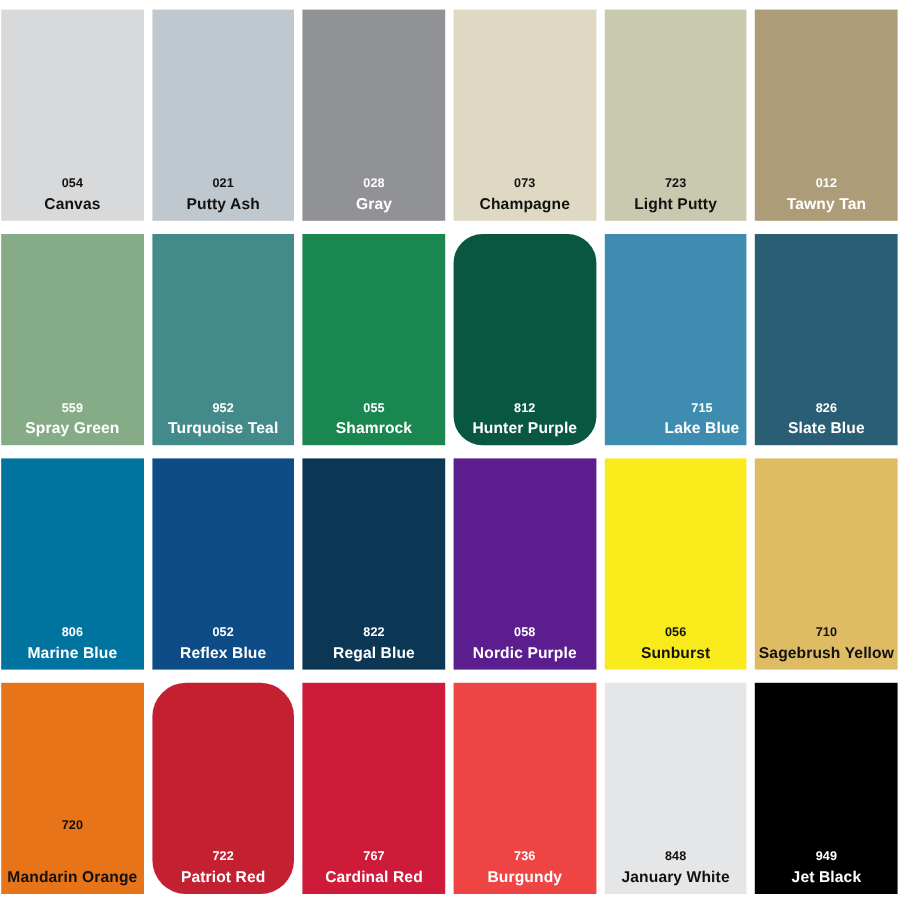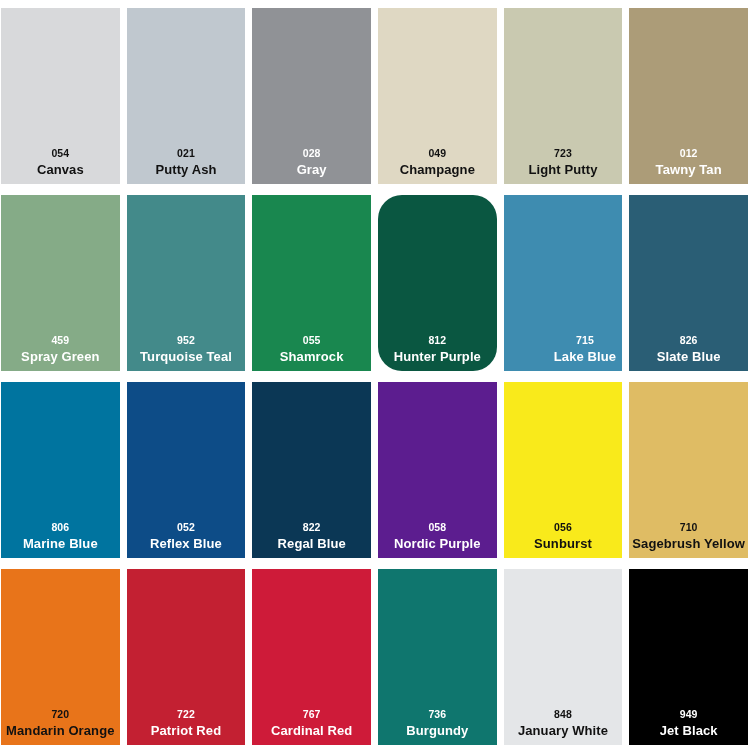--- a/index.html
+++ b/index.html
@@ -70,33 +70,33 @@
     </div>
     <div class="swatch label-dark" style="background: rgb(192, 200, 207);">
       <span class="swatch-code">021</span>
       <span class="swatch-name">Putty Ash</span>
     </div>
     <div class="swatch label-light" style="background: rgb(144, 146, 150);">
       <span class="swatch-code">028</span>
       <span class="swatch-name">Gray</span>
     </div>
     <div class="swatch label-dark" style="background: rgb(223, 216, 195);">
-      <span class="swatch-code">049</span>
+      <span class="swatch-code">073</span>
       <span class="swatch-name">Champagne</span>
     </div>
     <div class="swatch label-dark" style="background: rgb(201, 201, 176);">
       <span class="swatch-code">723</span>
       <span class="swatch-name">Light Putty</span>
     </div>
     <div class="swatch label-light" style="background: rgb(172, 156, 120);">
       <span class="swatch-code">012</span>
       <span class="swatch-name">Tawny Tan</span>
     </div>
     <div class="swatch label-light" style="background: rgb(133, 171, 135);">
-      <span class="swatch-code">459</span>
+      <span class="swatch-code">559</span>
       <span class="swatch-name">Spray Green</span>
     </div>
     <div class="swatch label-light" style="background: rgb(67, 138, 138);">
       <span class="swatch-code">952</span>
       <span class="swatch-name">Turquoise Teal</span>
     </div>
     <div class="swatch label-light" style="background: rgb(25, 135, 79);">
       <span class="swatch-code">055</span>
       <span class="swatch-name">Shamrock</span>
     </div>
@@ -129,33 +129,33 @@
       <span class="swatch-name">Nordic Purple</span>
     </div>
     <div class="swatch label-dark" style="background: rgb(249, 234, 27);">
       <span class="swatch-code">056</span>
       <span class="swatch-name">Sunburst</span>
     </div>
     <div class="swatch label-dark" style="background: rgb(223, 188, 100);">
       <span class="swatch-code">710</span>
       <span class="swatch-name">Sagebrush Yellow</span>
     </div>
-    <div class="swatch label-dark" style="background: rgb(232, 116, 26);">
+    <div class="swatch label-dark" style="background: rgb(232, 116, 26); gap: 26px;">
       <span class="swatch-code">720</span>
       <span class="swatch-name">Mandarin Orange</span>
     </div>
-    <div class="swatch label-light" style="background: rgb(195, 32, 50);">
+    <div class="swatch label-light" style="background: rgb(195, 32, 50); border-radius: 28px;">
       <span class="swatch-code">722</span>
       <span class="swatch-name">Patriot Red</span>
     </div>
     <div class="swatch label-light" style="background: rgb(206, 27, 57);">
       <span class="swatch-code">767</span>
       <span class="swatch-name">Cardinal Red</span>
     </div>
-    <div class="swatch label-light" style="background: #0f766e;">
+    <div class="swatch label-light" style="background: #ef4444;">
       <span class="swatch-code">736</span>
       <span class="swatch-name">Burgundy</span>
     </div>
     <div class="swatch label-dark" style="background: rgb(228, 230, 232);">
       <span class="swatch-code">848</span>
       <span class="swatch-name">January White</span>
     </div>
     <div class="swatch label-light" style="background: rgb(0, 0, 0);">
       <span class="swatch-code">949</span>
       <span class="swatch-name">Jet Black</span>

